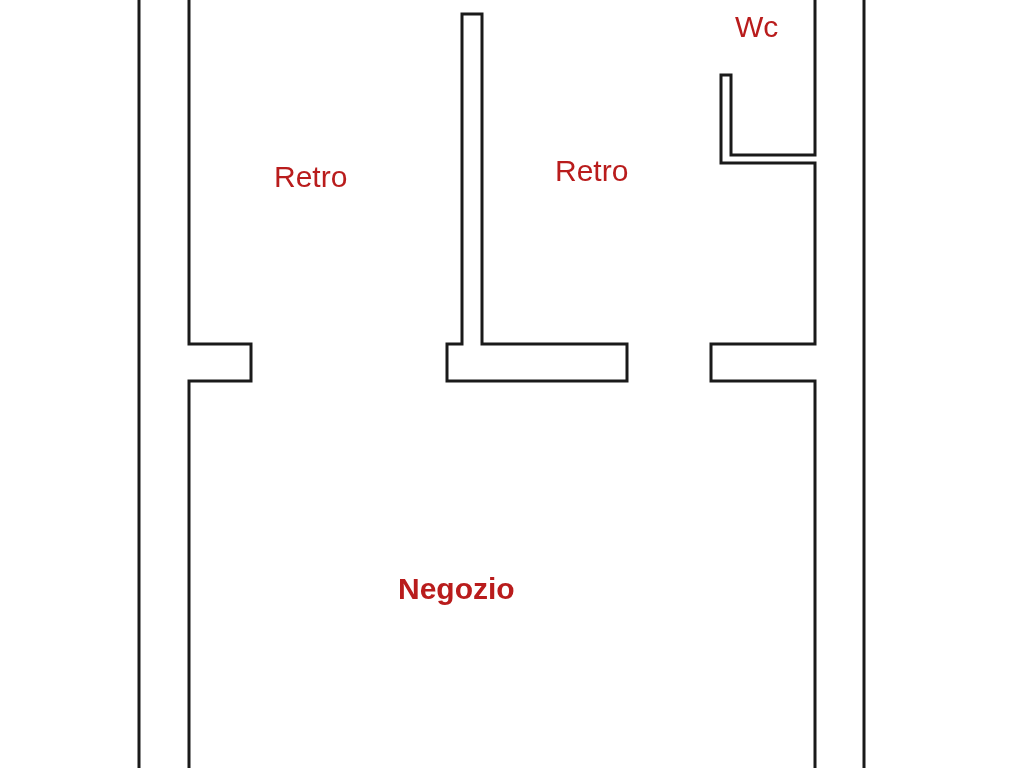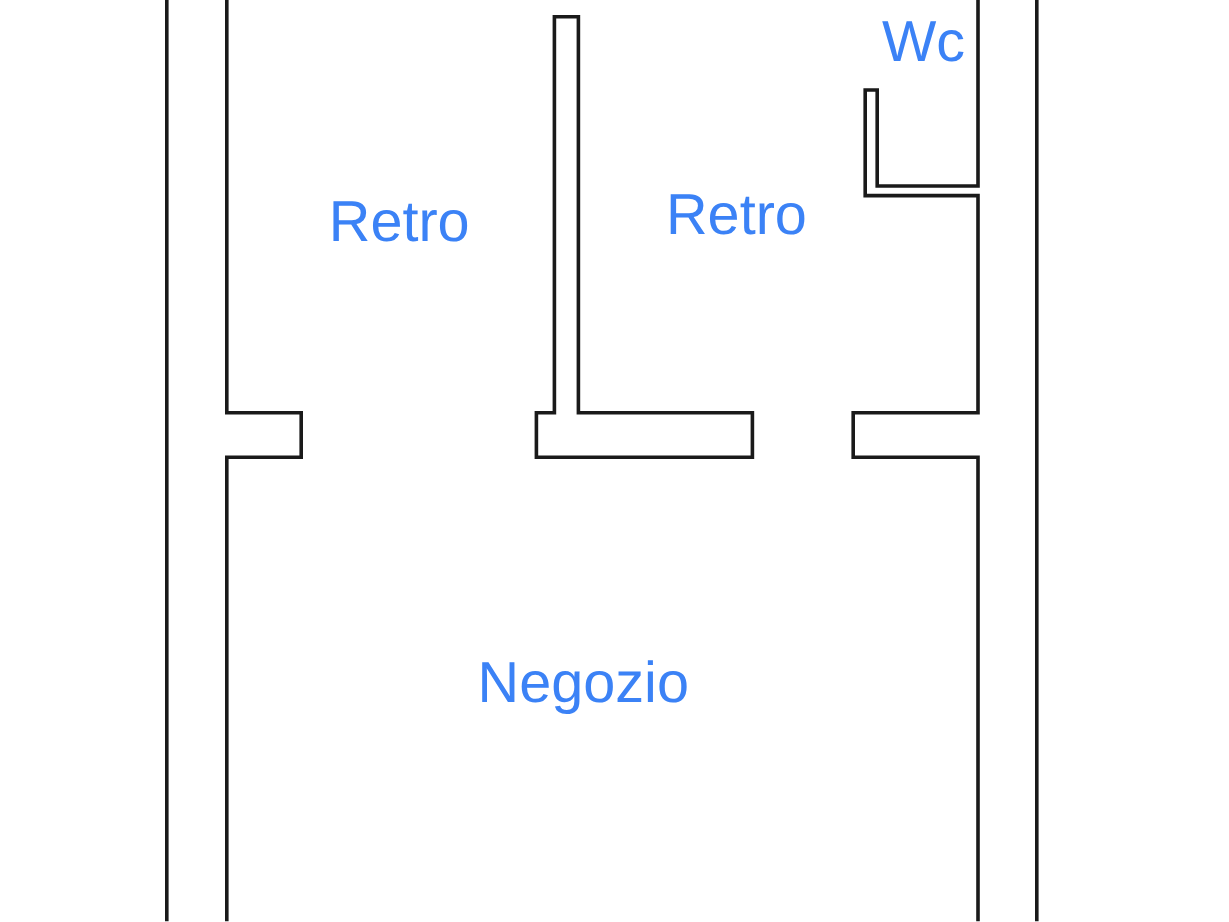--- a/index.html
+++ b/index.html
@@ -2,22 +2,22 @@
 <html><head>
 <meta charset="utf-8">
 <style>
   html, body { margin: 0; padding: 0; background: #ffffff; }
   body { width: 1024px; height: 768px; position: relative; overflow: hidden; }
   svg.plan { position: absolute; left: 0; top: 0; }
   .wall { fill: none; stroke: #1a1a1a; stroke-width: 3; stroke-linejoin: miter; }
   .label {
     position: absolute;
     font-family: "Liberation Sans", sans-serif;
-    color: #3b82f6;
-    font-size: 48px;
+    color: #b91c1c;
+    font-size: 30px;
     line-height: 1;
     white-space: nowrap;
   }
 </style>
 </head>
 <body>
 
 <svg class="plan" width="1024" height="768" viewBox="0 0 1024 768">
 
   <line class="wall" x1="139" y1="0" x2="139" y2="768"></line>
@@ -28,13 +28,13 @@
   <path class="wall" d="M 462 344 L 462 14 L 482 14 L 482 344 L 627 344 L 627 381 L 447 381 L 447 344 Z"></path>
 
   <polyline class="wall" points="815,0 815,155 731,155 731,75 721,75 721,163 815,163 815,344 711,344 711,381 815,381 815,768"></polyline>
 
   <line class="wall" x1="864" y1="0" x2="864" y2="768"></line>
 </svg>
 
 <div class="label" style="left:274px; top:162px;">Retro</div>
 <div class="label" style="left:555px; top:156px;">Retro</div>
 <div class="label" style="left:735px; top:12px;">Wc</div>
-<div class="label" style="left:398px; top:546px;">Negozio</div>
+<div class="label" style="left:398px; top:574px;font-weight:bold;">Negozio</div>
 
 </body></html>

